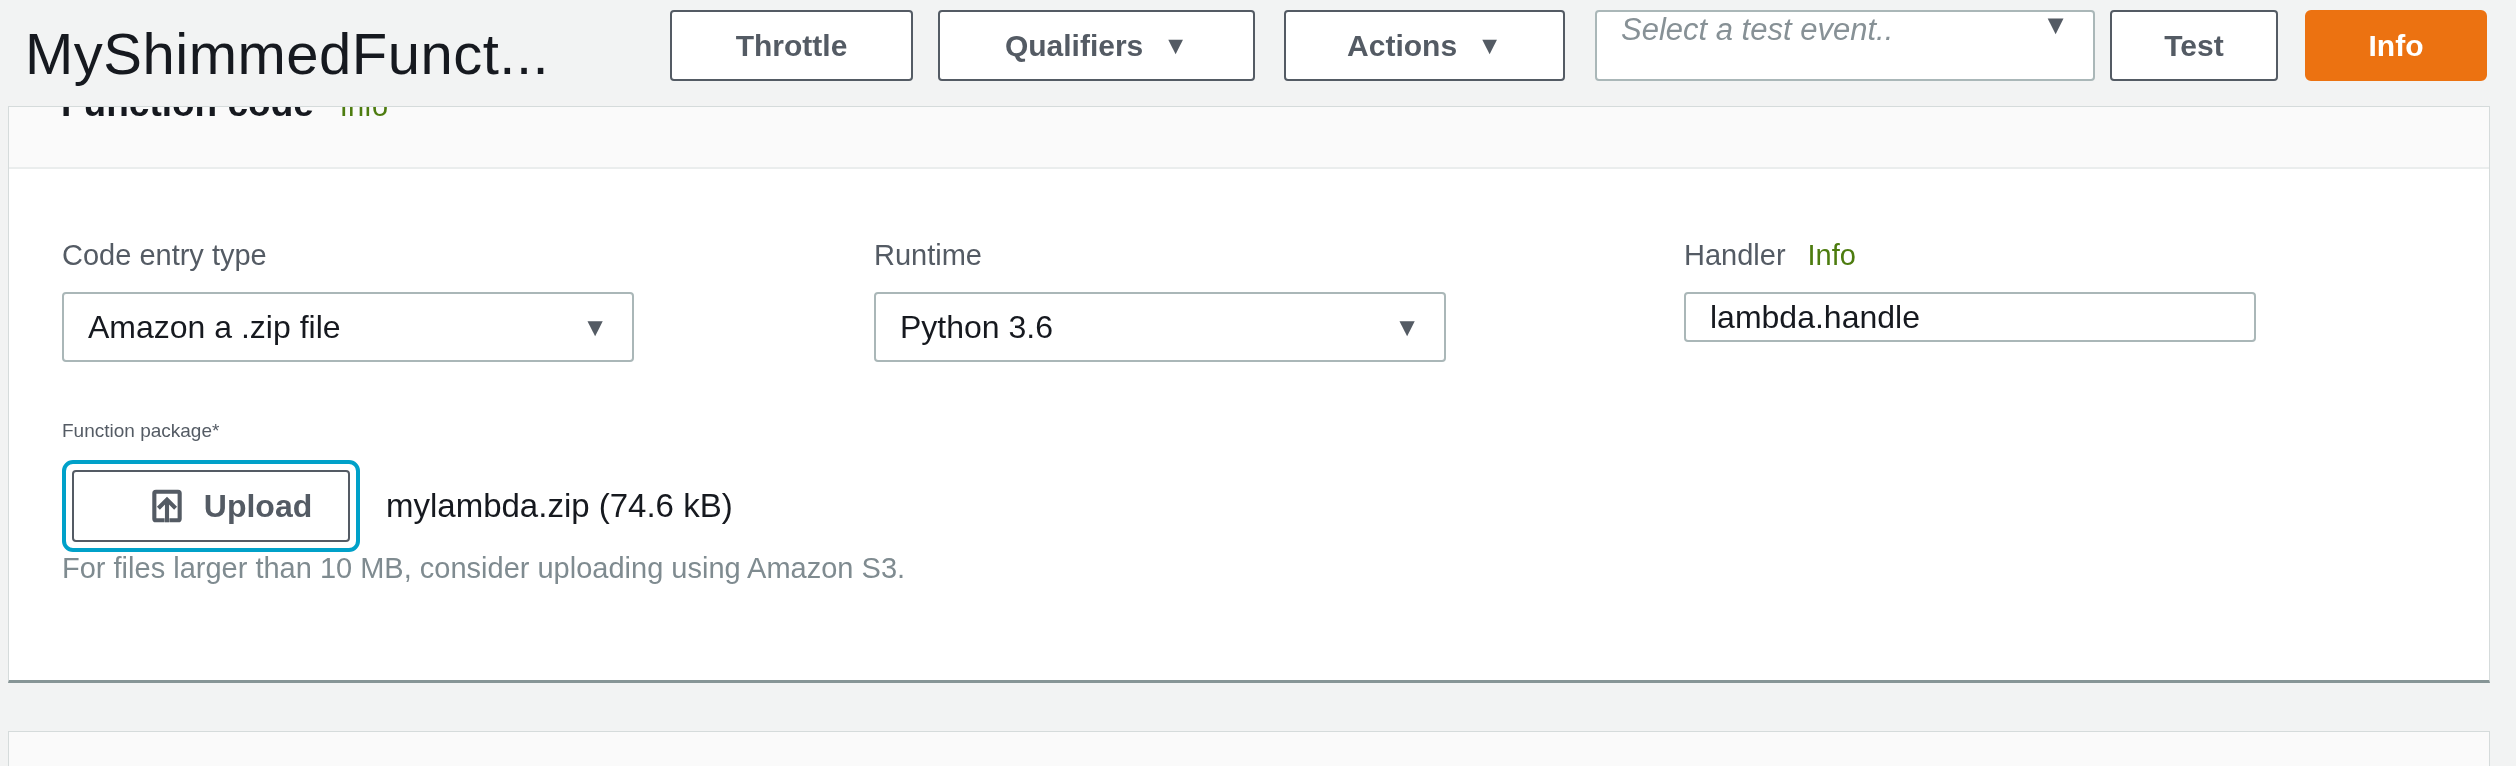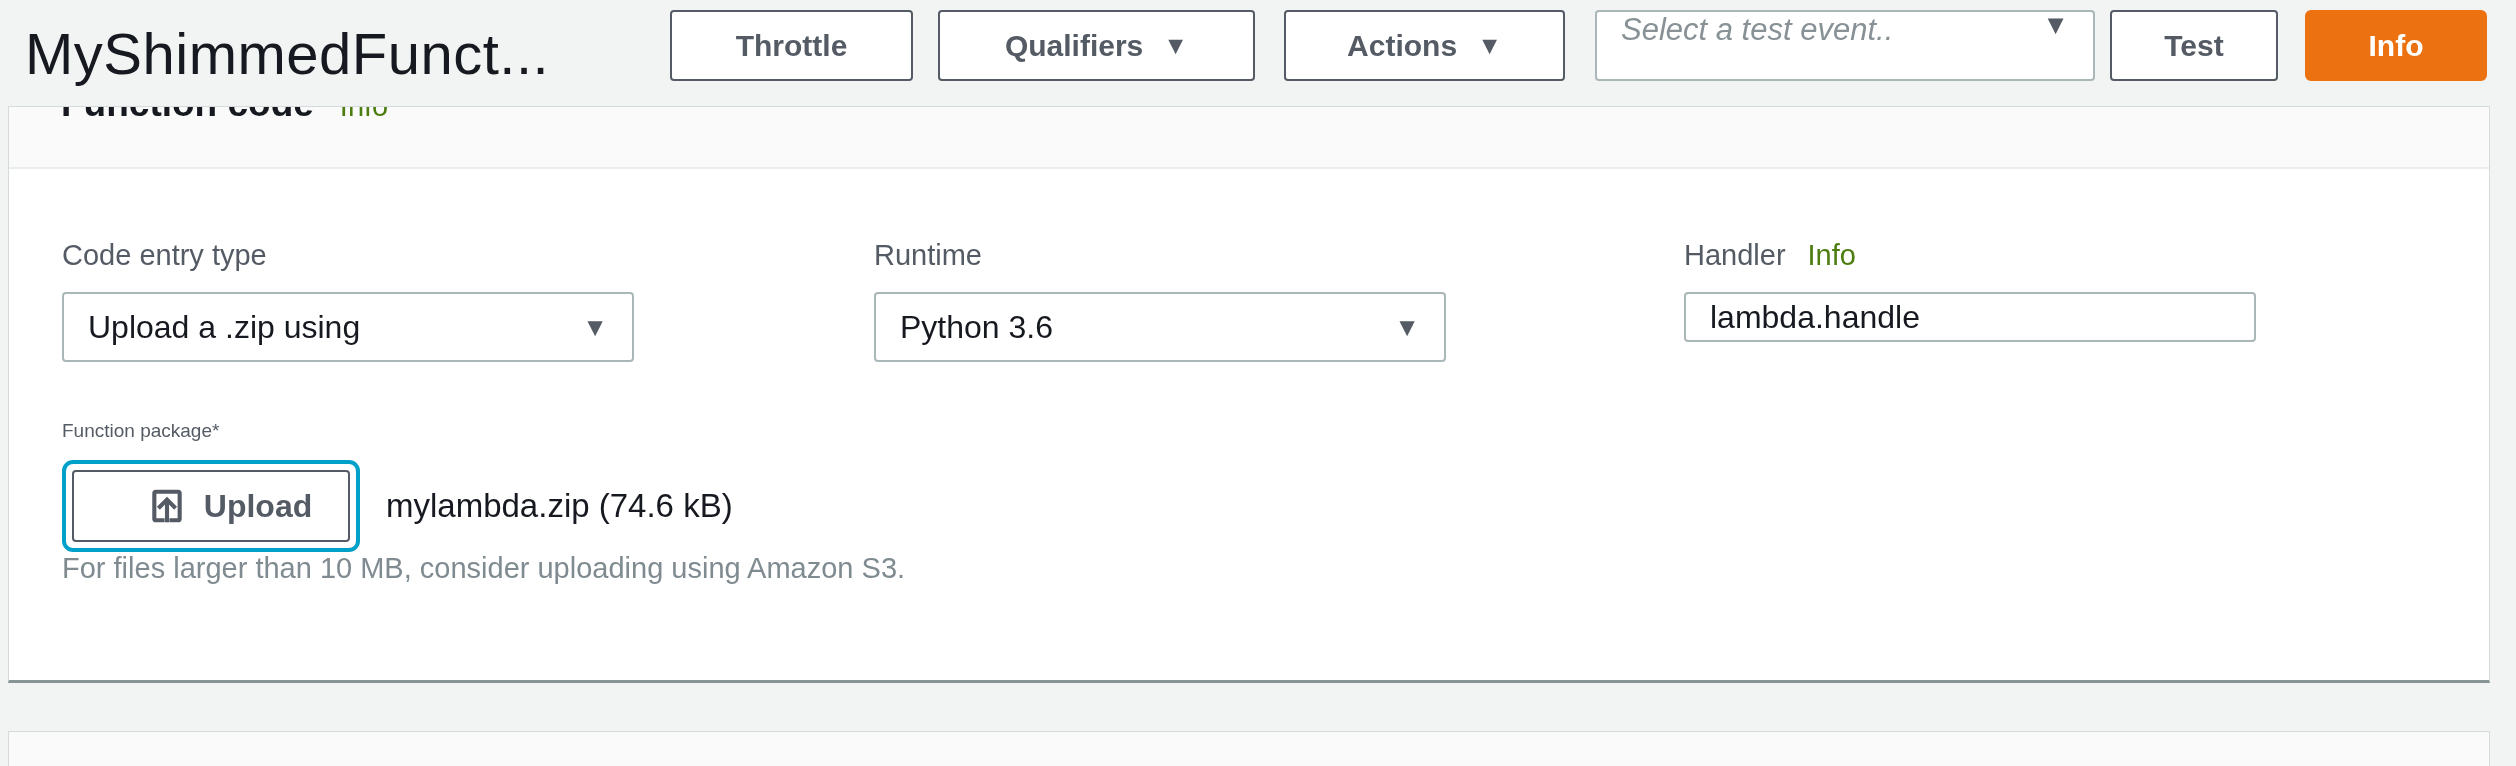--- a/index.html
+++ b/index.html
@@ -252,21 +252,21 @@
       </div>
     </div>
 
     <div class="panel-body">
 
       <div class="fields-row">
 
         <div class="field-col col-1">
           <div class="field-label">Code entry type</div>
           <div class="select-box">
-            <span class="value">Upload a .zip using</span>
+            <span class="value">Amazon a .zip file</span>
             <span class="caret">▼</span>
           </div>
         </div>
 
         <div class="field-col col-2">
           <div class="field-label">Runtime</div>
           <div class="select-box">
             <span class="value">Python 3.6</span>
             <span class="caret">▼</span>
           </div>

